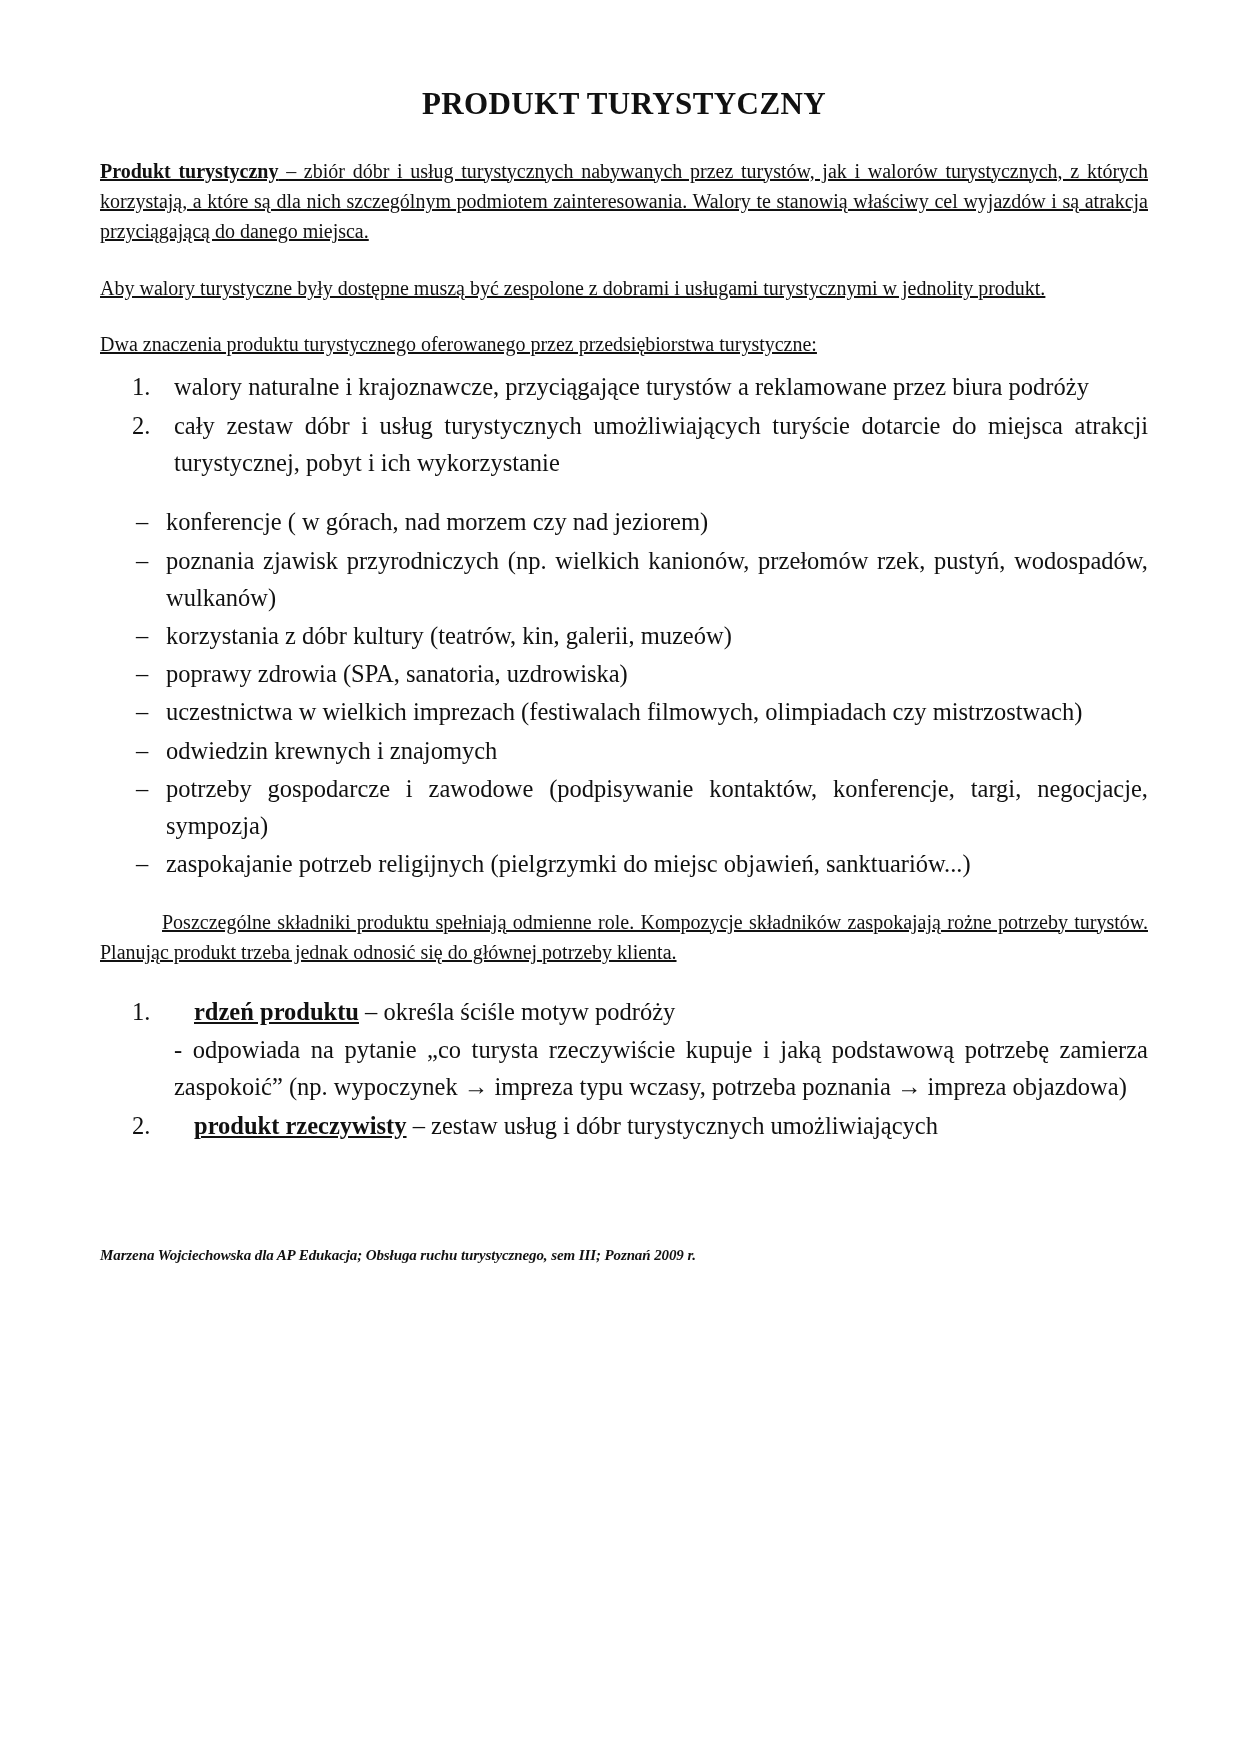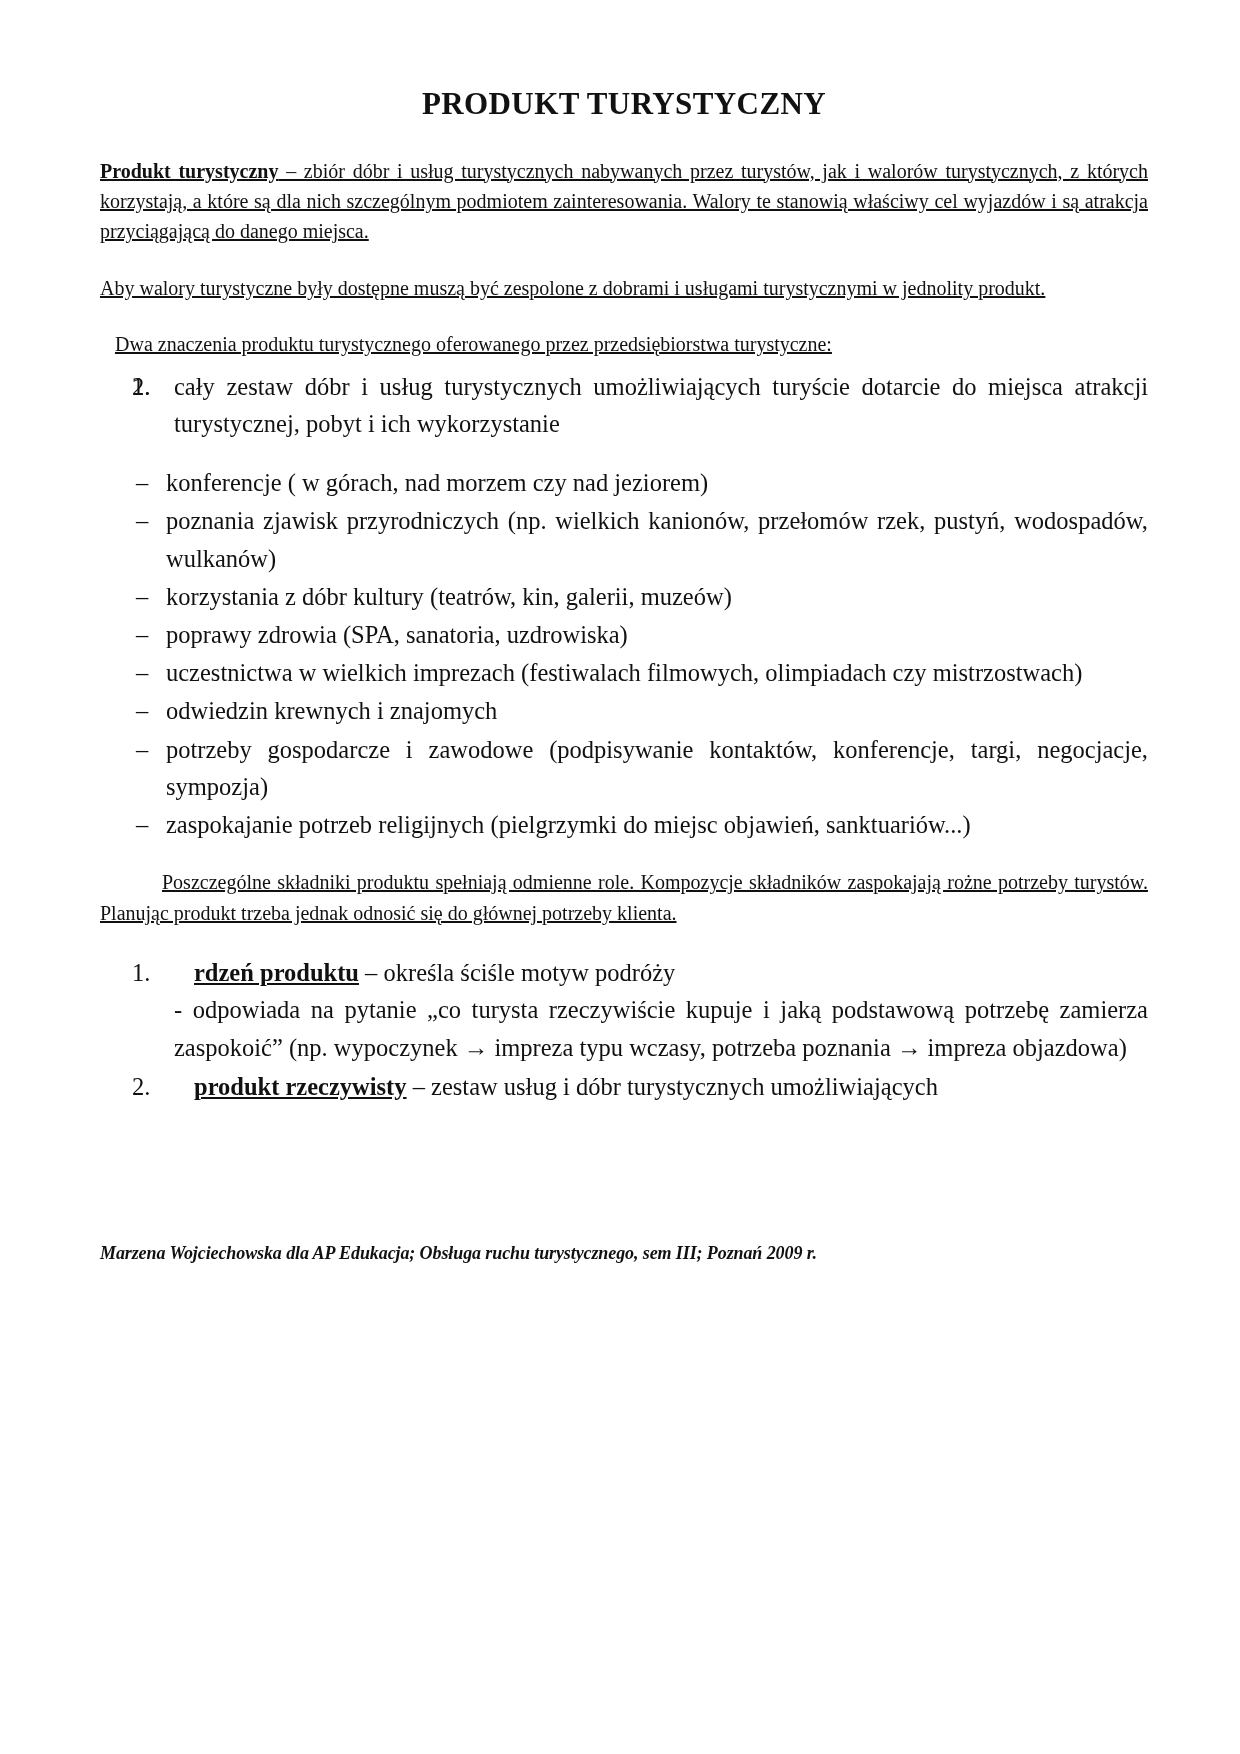--- a/index.html
+++ b/index.html
@@ -38,21 +38,20 @@
     text-decoration: underline;
   }
   .para.lead {
     text-align: justify;
   }
   .para.indent {
     text-indent: 62px;
   }
   .tight {
     margin-bottom: 8px;
-    margin-left: 15px;
   }
   b, .b { font-weight: bold; }
   .bu { font-weight: bold; text-decoration: underline; margin-left: 20px; }
 
   ol.num {
     list-style: none;
     margin: 0 0 22px 0;
     padding: 0;
   }
   ol.num > li {
@@ -95,21 +94,21 @@
   .sub-line {
     display: block;
     text-align: justify;
   }
 
   .footer {
     position: absolute;
     left: 100px;
     right: 92px;
     bottom: 92px;
-    font-size: 18px;
+    font-size: 15px;
     font-style: italic;
     font-weight: bold;
     letter-spacing: -0.1px;
     white-space: nowrap;
   }
 </style>
 </head>
 <body>
 
 <div class="page">
@@ -118,20 +117,21 @@
 
   <p class="para lead"><b>Produkt turystyczny</b><span> – zbiór dóbr i usług turystycznych nabywanych przez turystów, jak i walorów turystycznych, z których korzystają, a które są dla nich szczególnym podmiotem zainteresowania. Walory te stanowią właściwy cel wyjazdów i są atrakcja przyciągającą do danego miejsca.</span></p>
 
   <p class="para">Aby walory turystyczne były dostępne muszą być zespolone z dobrami i usługami turystycznymi w jednolity produkt.</p>
 
   <p class="para tight">Dwa znaczenia produktu turystycznego oferowanego przez przedsiębiorstwa turystyczne:</p>
 
   <ol class="num">
     <li>
       <span class="marker">1.</span>
+      <span>walory naturalne i krajoznawcze, przyciągające turystów a reklamowane przez biura podróży</span>
     </li>
     <li>
       <span class="marker">2.</span>
       <span>cały zestaw dóbr i usług turystycznych umożliwiających turyście dotarcie do miejsca atrakcji turystycznej, pobyt i ich wykorzystanie</span>
     </li>
   </ol>
 
 
   <ul class="dash">
     <li class="noj">

